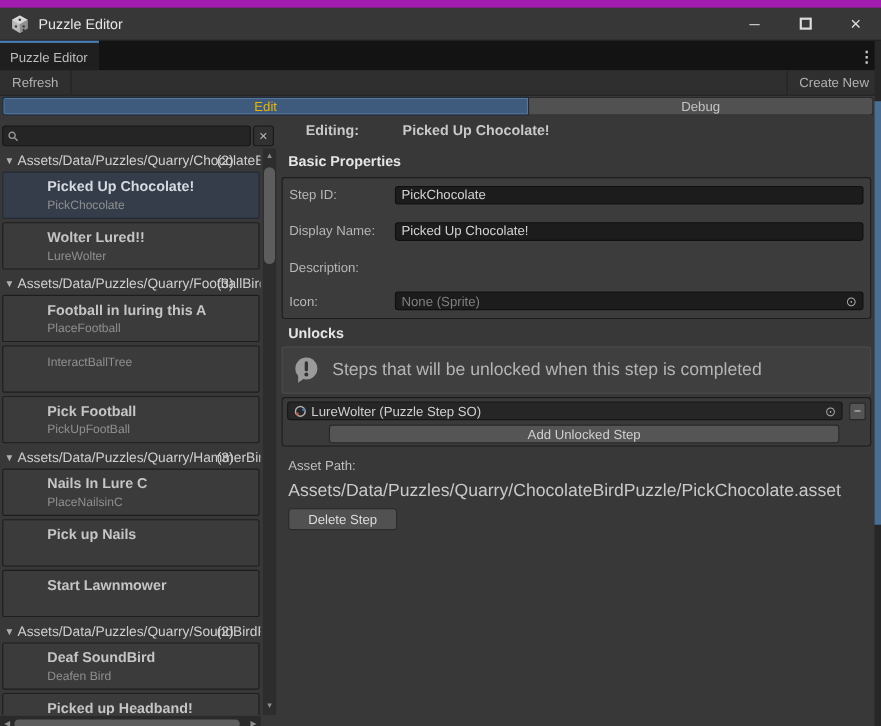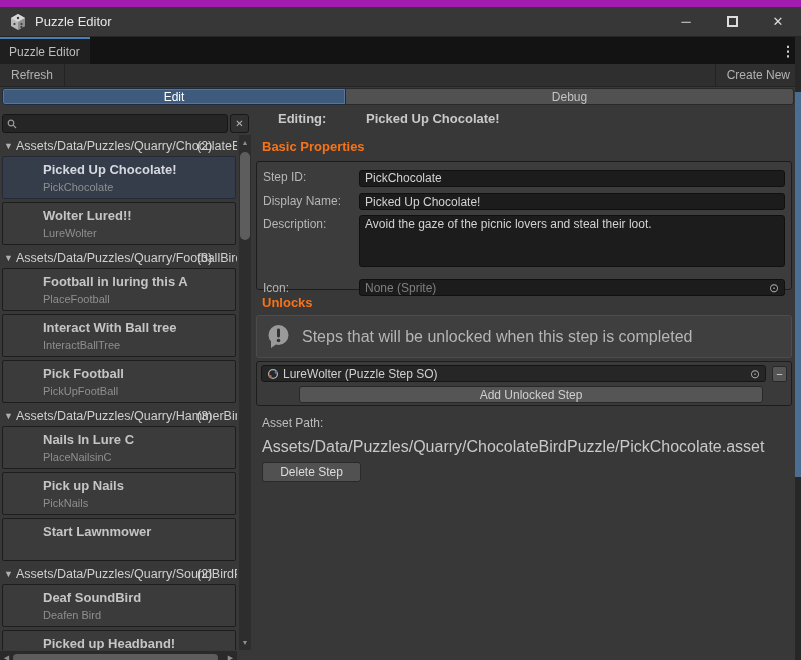--- a/index.html
+++ b/index.html
@@ -29,21 +29,21 @@
   
   .toolbar { position:absolute; left:0; top:57px; width:100%; height:23px;
     background:#2f2f2f; border-bottom:1px solid #232323;
     display:flex; align-items:stretch; font-size:12px; color:#b2b2b2; }
   .tbtn { padding:0 11px; display:flex; align-items:center; }
   .tsep { width:1px; background:#232323; }
   .tspace { flex:1; }
   
   .modetabs { position:absolute; left:2px; top:81px; width:792px; height:17px; display:flex; }
   .mtab { display:flex; align-items:center; justify-content:center; font-size:12px; }
-  .mtab-edit { width:344px; background:#3e5b7d; color:#ffffff;
+  .mtab-edit { width:479px; background:#3e5b7d; color:#eab308;
     border:1px solid #1e2c3d; box-shadow: inset 0 0 0 1px #587699;
     border-radius:3px 0 0 3px; }
   .mtab-debug { flex:1; background:#515151; color:#c3c3c3;
     border:1px solid #292929; border-left:none; border-radius:0 3px 3px 0; }
   
   .search-box { position:absolute; left:2px; top:107px; width:226px; height:19px;
     background:#252525; border:1px solid #161616; border-radius:3px;
     display:flex; align-items:center; padding:0 4px; }
   .search-box input { flex:1; background:transparent; border:none; outline:none;
     color:#d0d0d0; font-size:12px; font-family:"Liberation Sans",sans-serif; }
@@ -75,24 +75,24 @@
   .hs-left, .hs-right { position:absolute; top:0; width:13px; height:14px;
     display:flex; align-items:center; justify-content:center; font-size:7px; color:#8d8d8d; }
   .hs-left { left:0; } .hs-right { right:0; }
   .hs-thumb { position:absolute; left:13px; top:3px; width:205px; height:8px;
     background:#5d5d5d; border-radius:4px; }
   .win-edge { position:absolute; left:795px; top:30px; width:6px; height:630px; background:#272727; }
   .win-edge-thumb { position:absolute; left:0; top:55px; width:6px; height:385px; background:#4a6d92; }
   
   .editing-row { position:absolute; left:278px; top:104px; font-size:13px; font-weight:bold; color:#c9c9c9; }
   .editing-value { margin-left:36px; }
-  .section-title { position:absolute; left:262px; font-size:13px; font-weight:bold; color:#f97316; }
+  .section-title { position:absolute; left:262px; font-size:13px; font-weight:bold; color:#e5e5e5; }
   .props-box { position:absolute; left:256px; top:154px; width:536px; height:129px;
     background:#3c3c3c; border:1px solid #1d1d1d; border-radius:3px; padding:6px 6px 0 6px; }
-  .prow { display:flex; margin-bottom:5px; }
+  .prow { display:flex; margin-bottom:15px; }
   .plabel { width:96px; flex:0 0 auto; font-size:12px; color:#b6b6b6; padding-top:2px; }
   .pfield { flex:1; }
   .pfield input, .pfield textarea {
     width:100%; background:#1c1c1c; border:1px solid #101010; border-radius:3px;
     color:#d2d2d2; font-size:12px; font-family:"Liberation Sans",sans-serif;
     padding:1px 5px; outline:none; }
   .pfield input { height:17px; }
   .pfield textarea { height:52px; resize:none; line-height:15px; }
   .prow.icon-row { margin-top:8px; }
   .obj-field { flex:1; height:17px; background:#1c1c1c; border:1px solid #101010; border-radius:3px;
@@ -209,40 +209,38 @@
     <div class="group-header">
       <span class="tri">▼</span>
       <span class="gpath">Assets/Data/Puzzles/Quarry/FootballBirdPuzzle</span>
       <span class="gcount">(3)</span>
     </div>
     <div class="card">
       <div class="card-title">Football in luring this A</div>
       <div class="card-id">PlaceFootball</div>
     </div>
     <div class="card">
-      <div class="card-title">Interact With Ball tree</div>
       <div class="card-id">InteractBallTree</div>
     </div>
     <div class="card">
       <div class="card-title">Pick Football</div>
       <div class="card-id">PickUpFootBall</div>
     </div>
 
     <div class="group-header">
       <span class="tri">▼</span>
       <span class="gpath">Assets/Data/Puzzles/Quarry/HammerBirdPuzzle</span>
       <span class="gcount">(3)</span>
     </div>
     <div class="card">
       <div class="card-title">Nails In Lure C</div>
       <div class="card-id">PlaceNailsinC</div>
     </div>
     <div class="card">
       <div class="card-title">Pick up Nails</div>
-      <div class="card-id">PickNails</div>
     </div>
     <div class="card">
       <div class="card-title">Start Lawnmower</div>
     </div>
 
     <div class="group-header">
       <span class="tri">▼</span>
       <span class="gpath">Assets/Data/Puzzles/Quarry/SoundBirdPuzzle</span>
       <span class="gcount">(2)</span>
     </div>
@@ -279,21 +277,20 @@
     <div class="prow">
       <div class="plabel">Step ID:</div>
       <div class="pfield"><input type="text" value="PickChocolate" style=""></div>
     </div>
     <div class="prow">
       <div class="plabel">Display Name:</div>
       <div class="pfield"><input type="text" value="Picked Up Chocolate!" style=""></div>
     </div>
     <div class="prow">
       <div class="plabel">Description:</div>
-      <div class="pfield"><textarea style="">Avoid the gaze of the picnic lovers and steal their loot.</textarea></div>
     </div>
     <div class="prow icon-row">
       <div class="plabel">Icon:</div>
       <div class="obj-field">
         <span class="obj-none">None (Sprite)</span>
         <span class="picker">⊙</span>
       </div>
     </div>
   </div>
 

